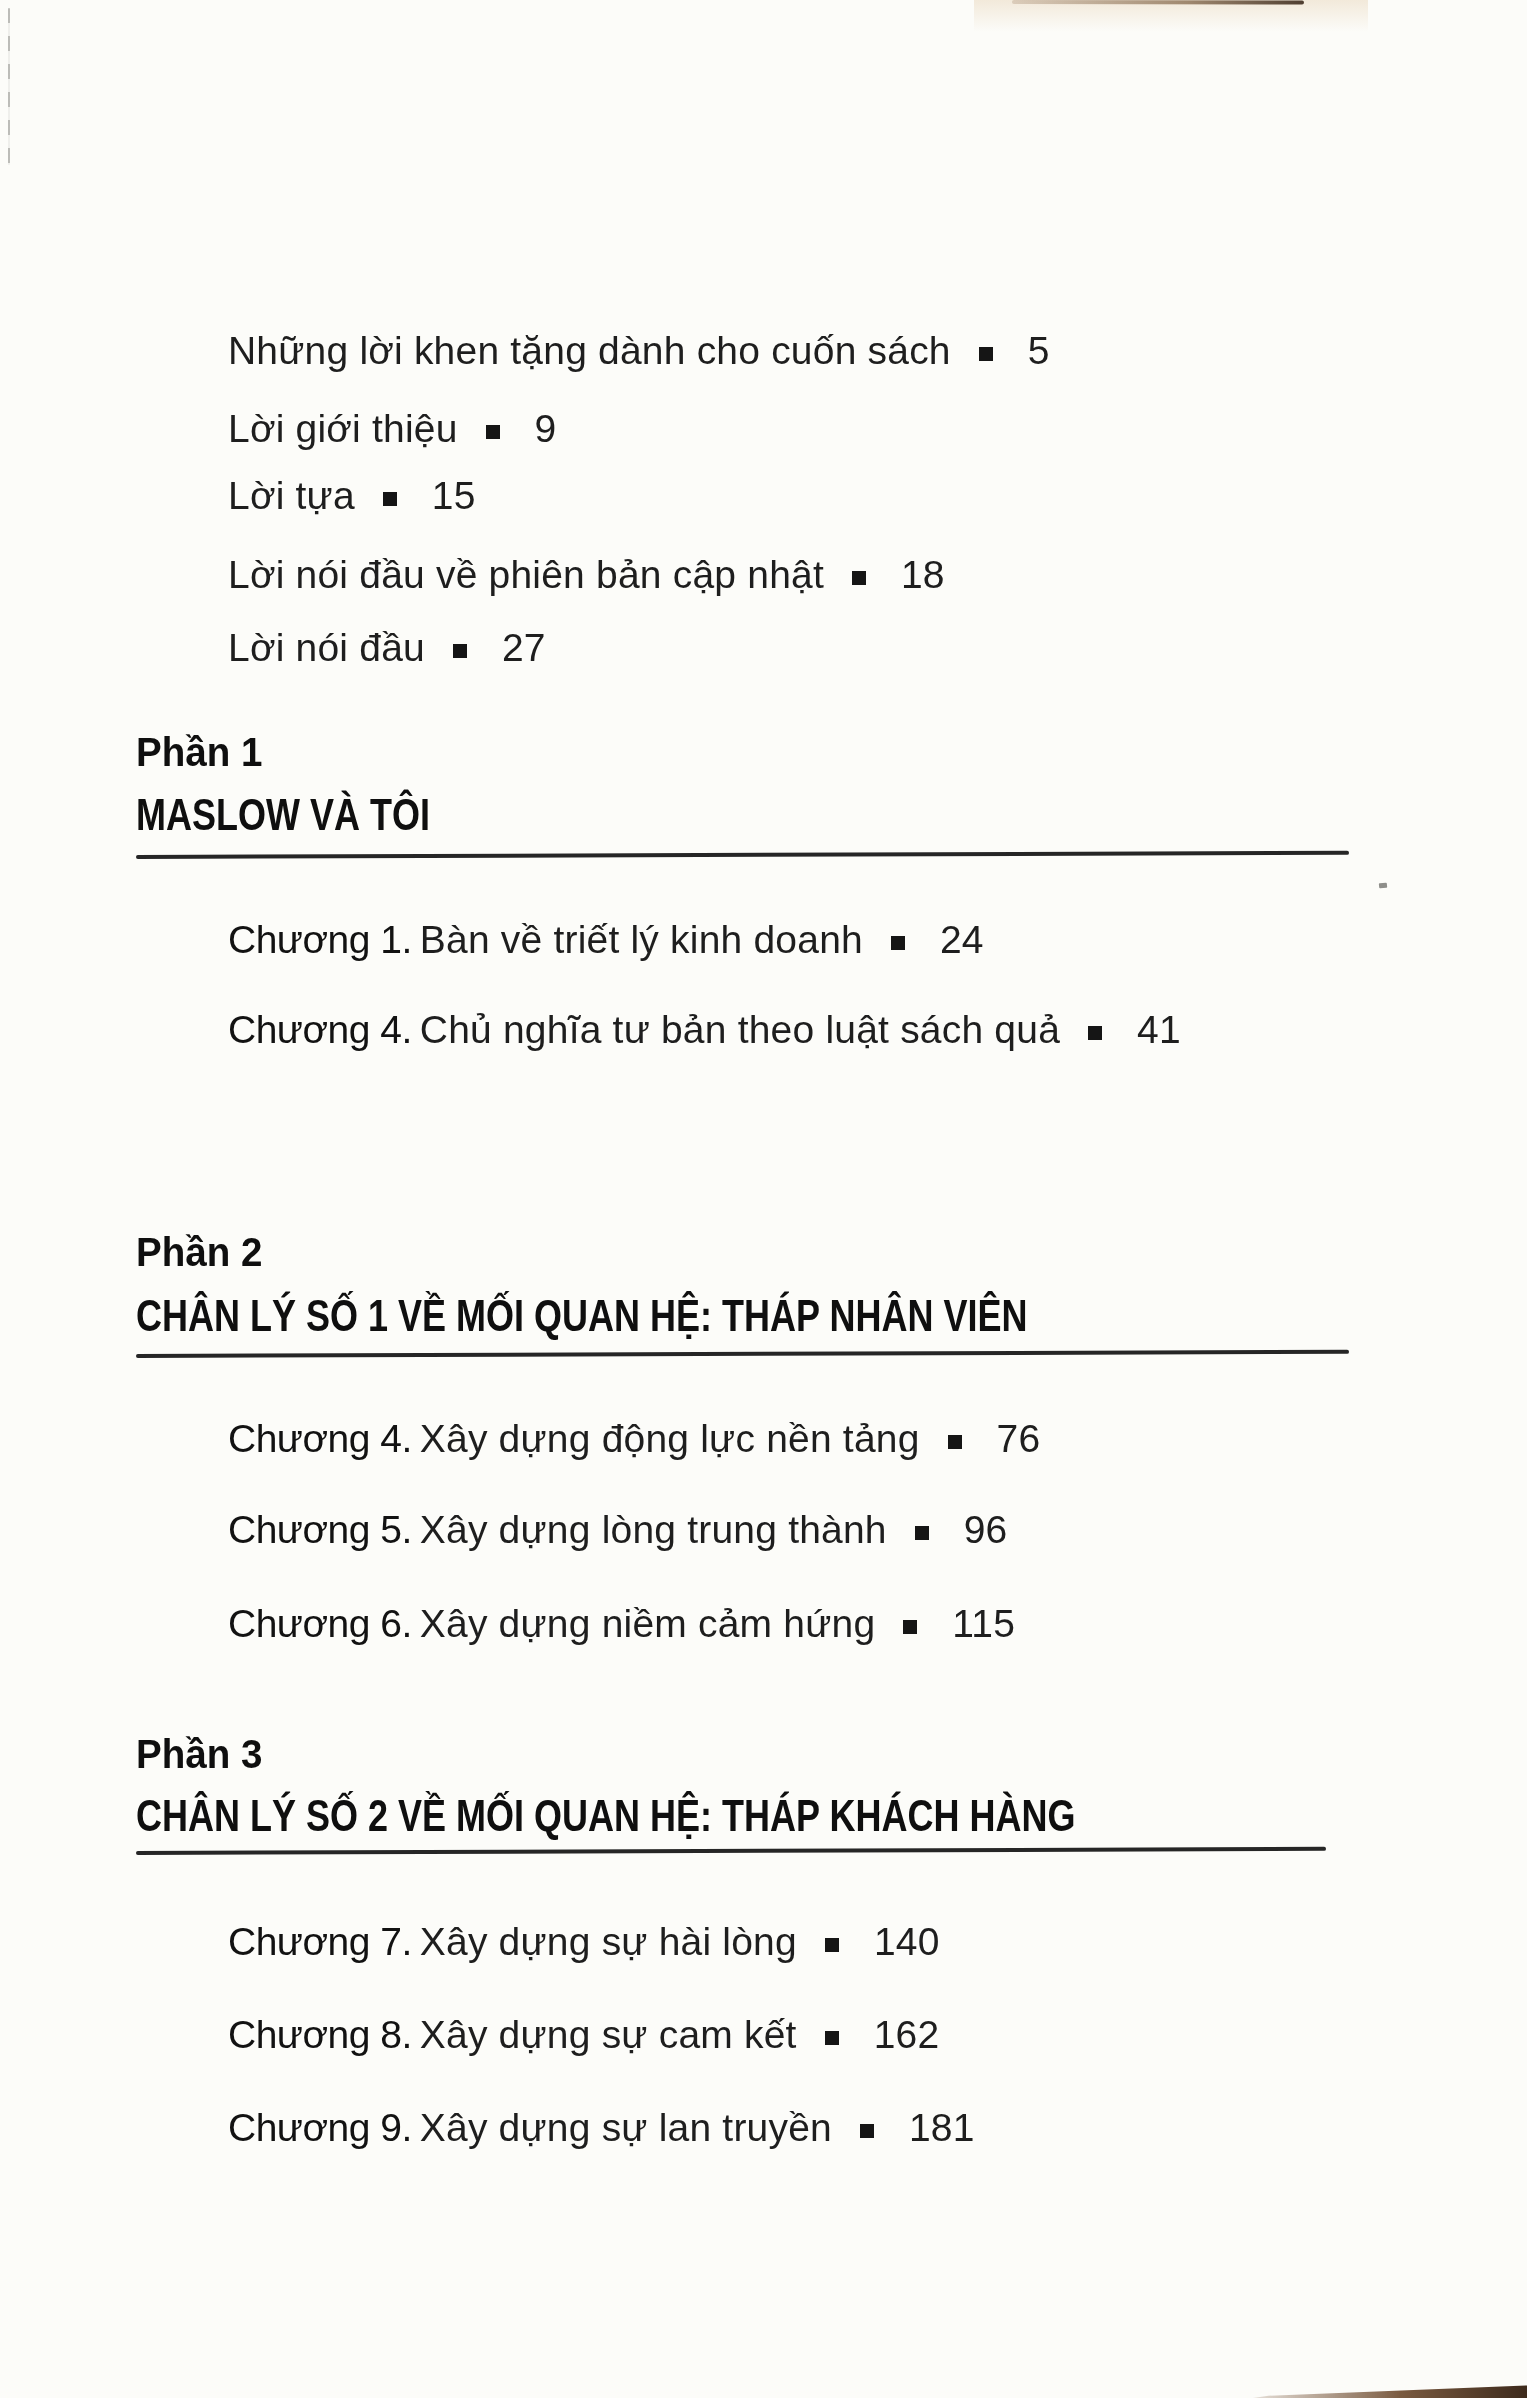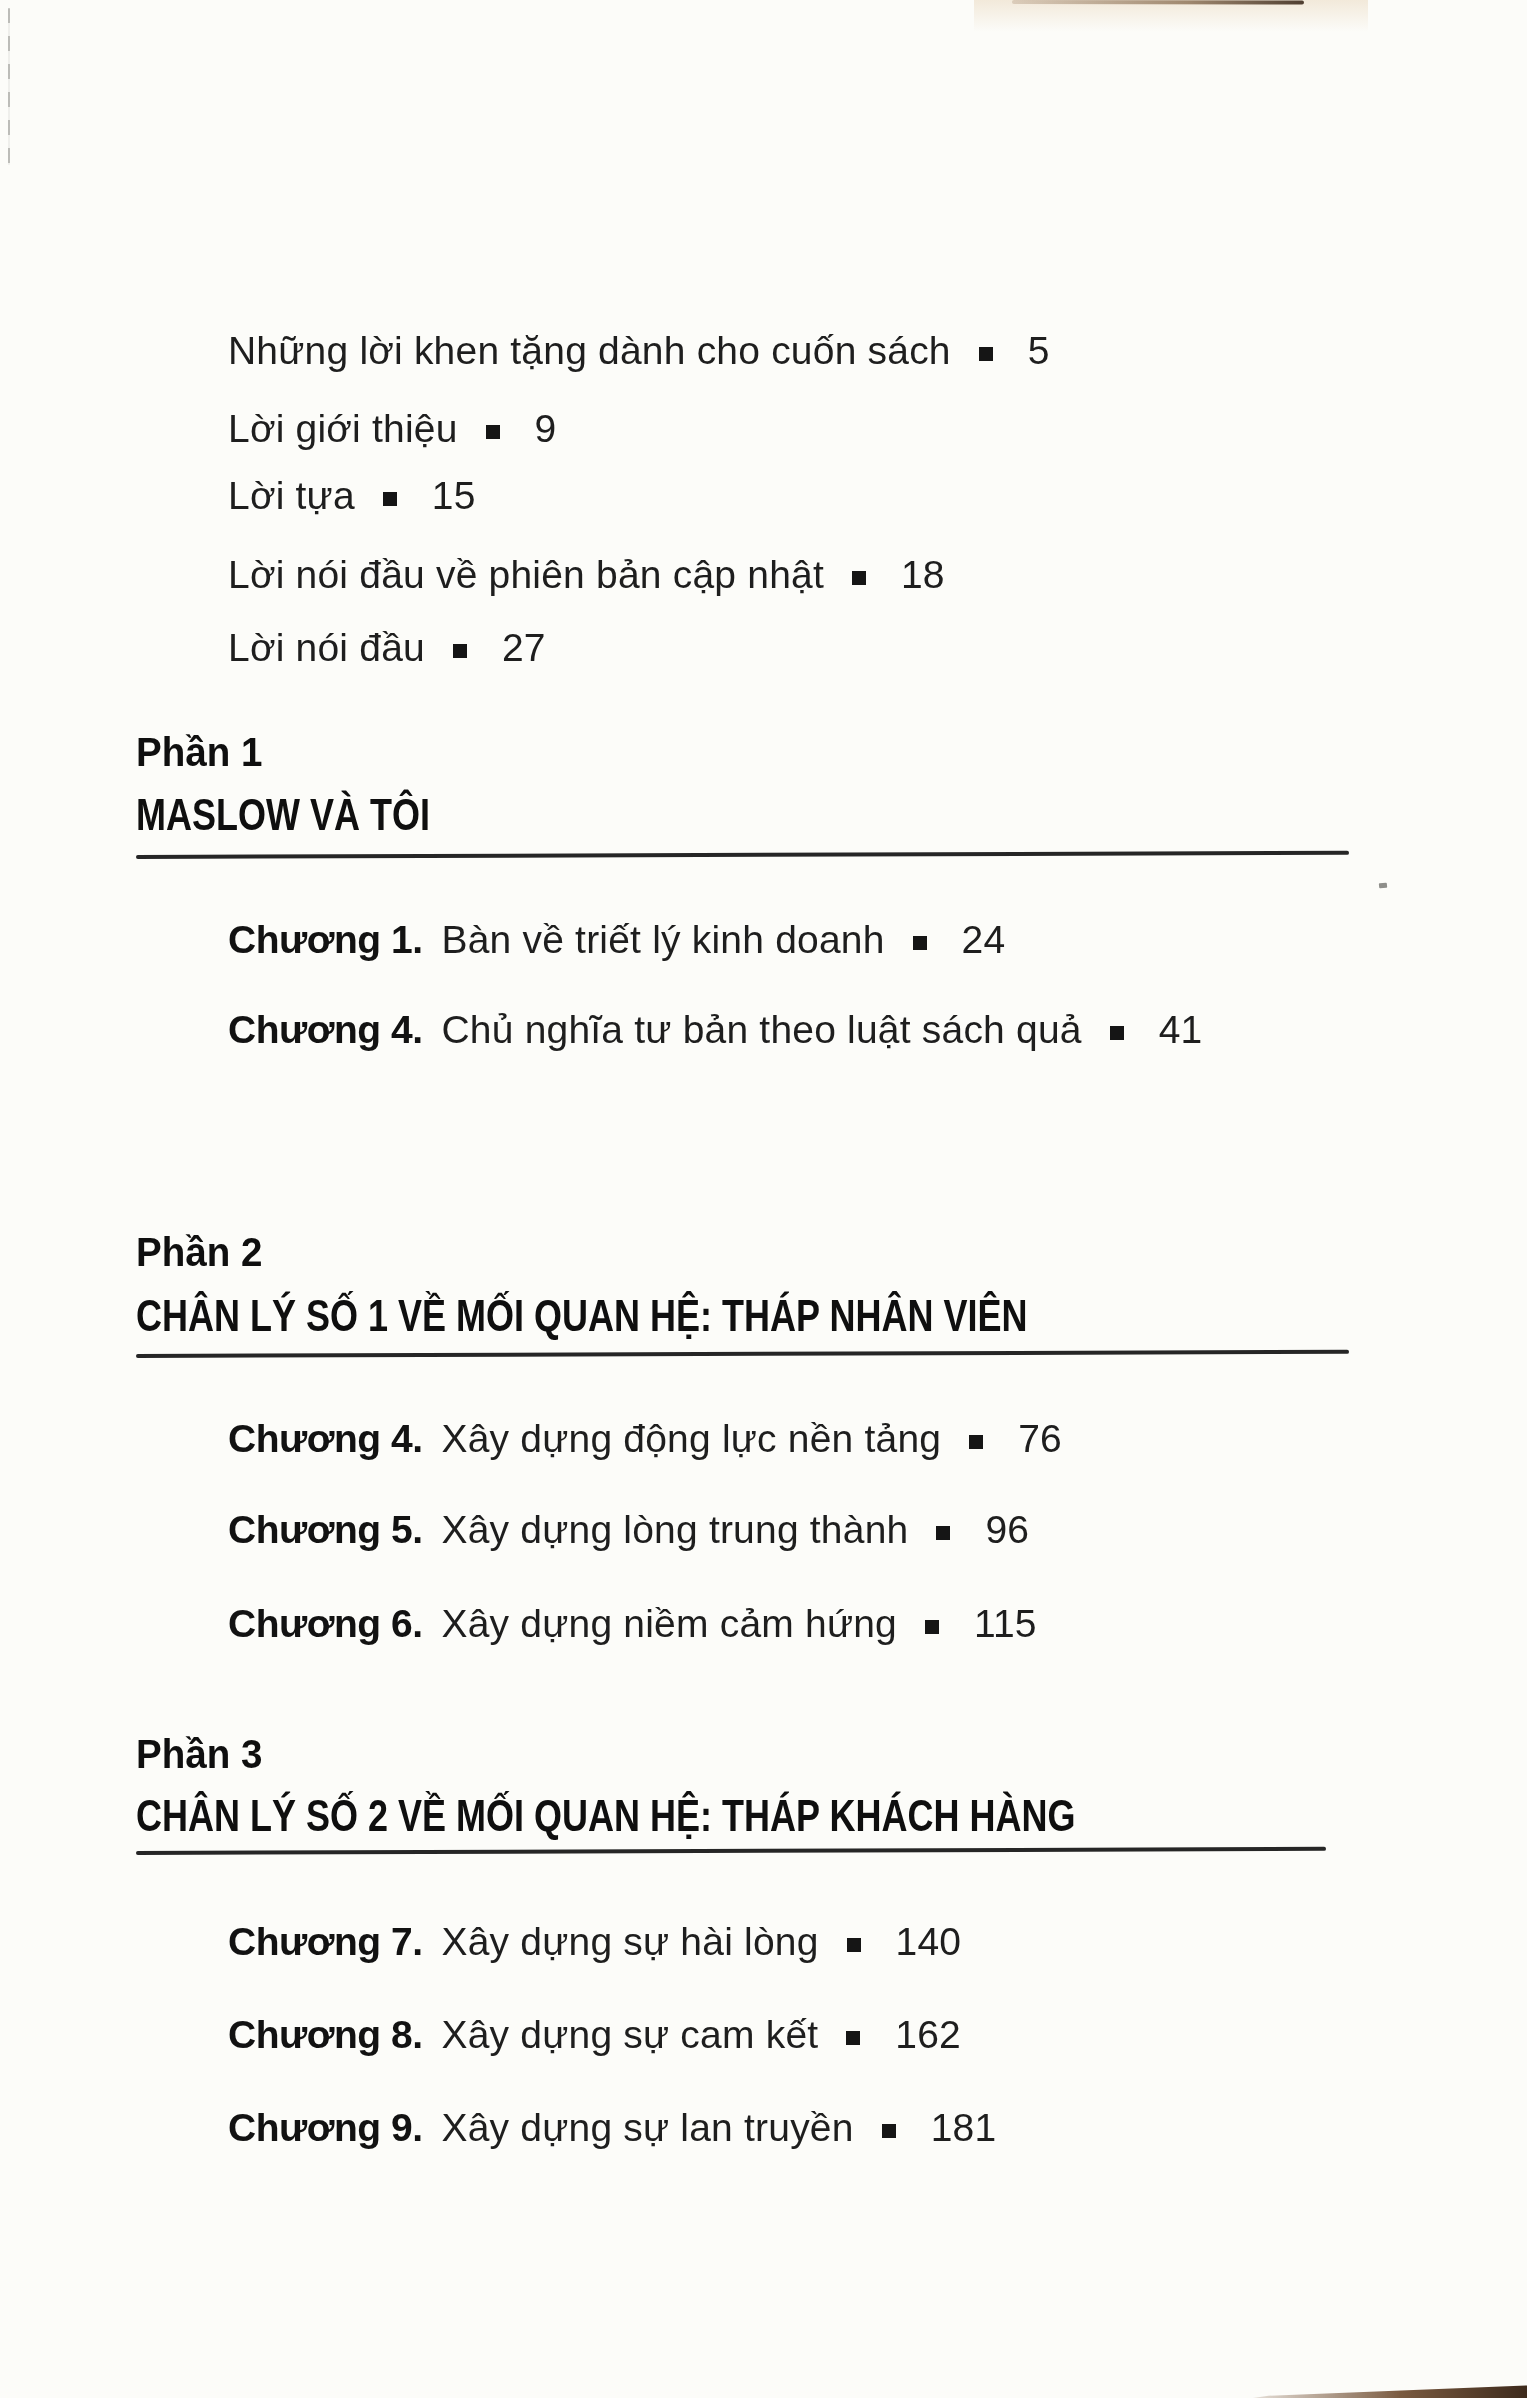--- a/index.html
+++ b/index.html
@@ -56,23 +56,23 @@
   .bullet {
     display: inline-block;
     width: 14px; height: 14px;
     background: #151515;
     margin: 0 35px 0 28px;
     vertical-align: 2.8px;
   }
   .pagenum { color: #1e1e1e; }
 
   .ch-label {
-    font-weight: bold;
+    font-weight: normal;
     letter-spacing: -0.5px;
-    margin-right: 19px;
+    margin-right: 8px;
     color: #121212;
   }
 
   .part-label {
     position: absolute; left: 136px;
     font-size: 41px; font-weight: bold;
     line-height: 52px; white-space: nowrap;
     color: #0f0f0f;
     transform: scaleX(0.94); transform-origin: 0 50%;
   }

